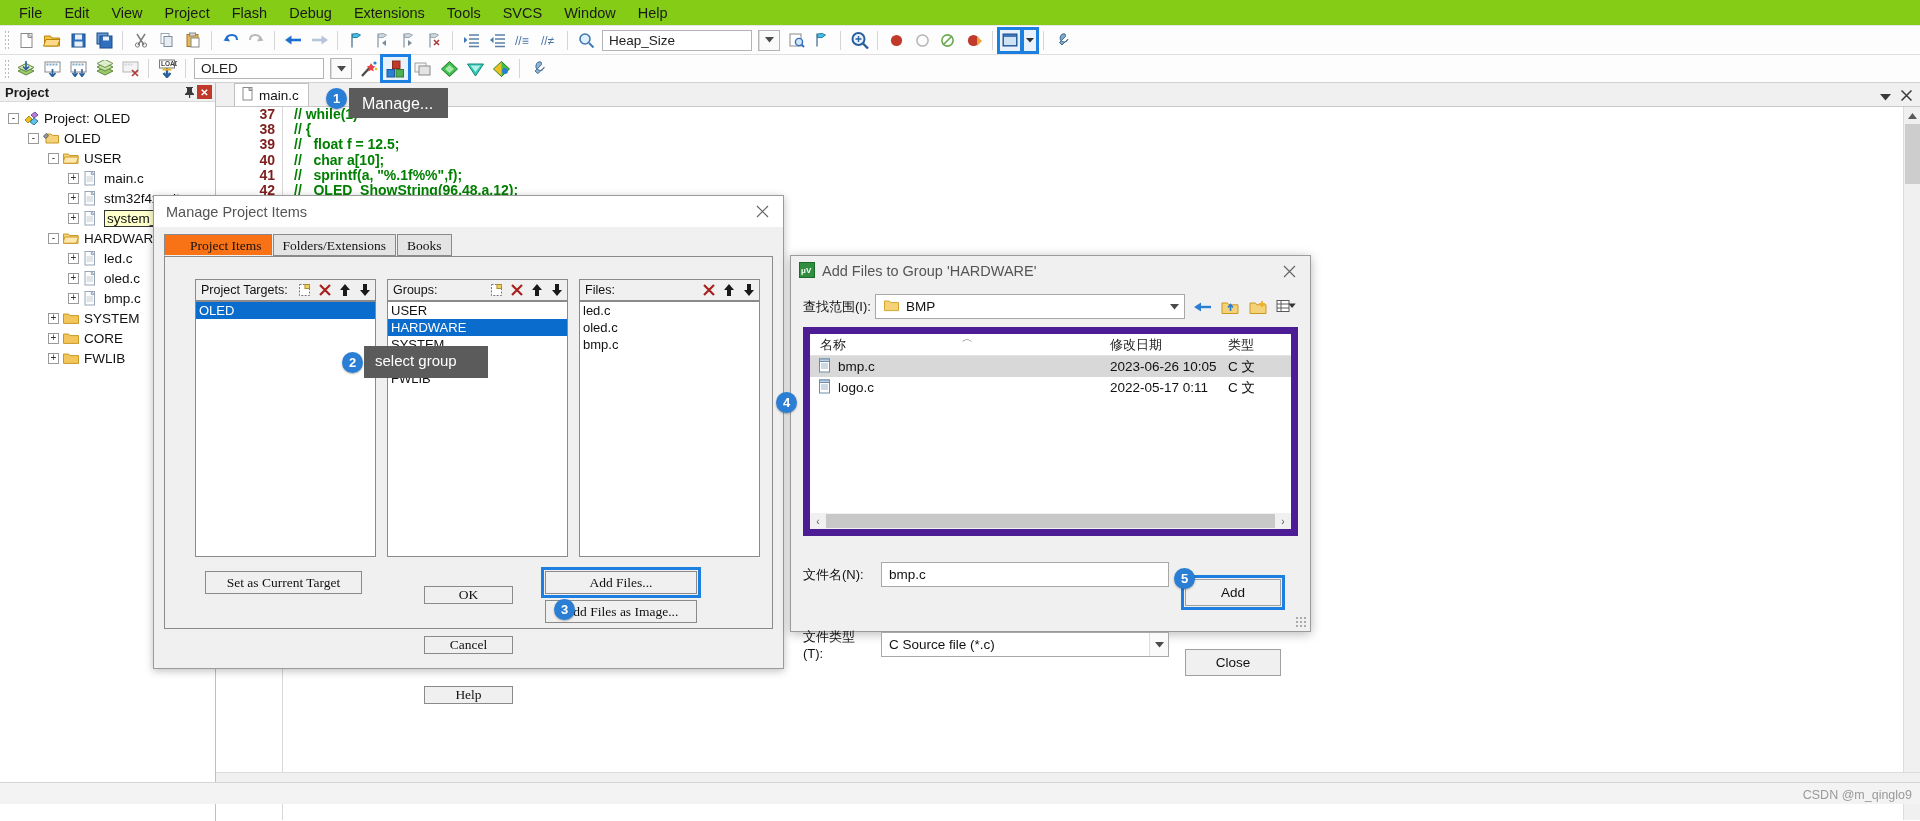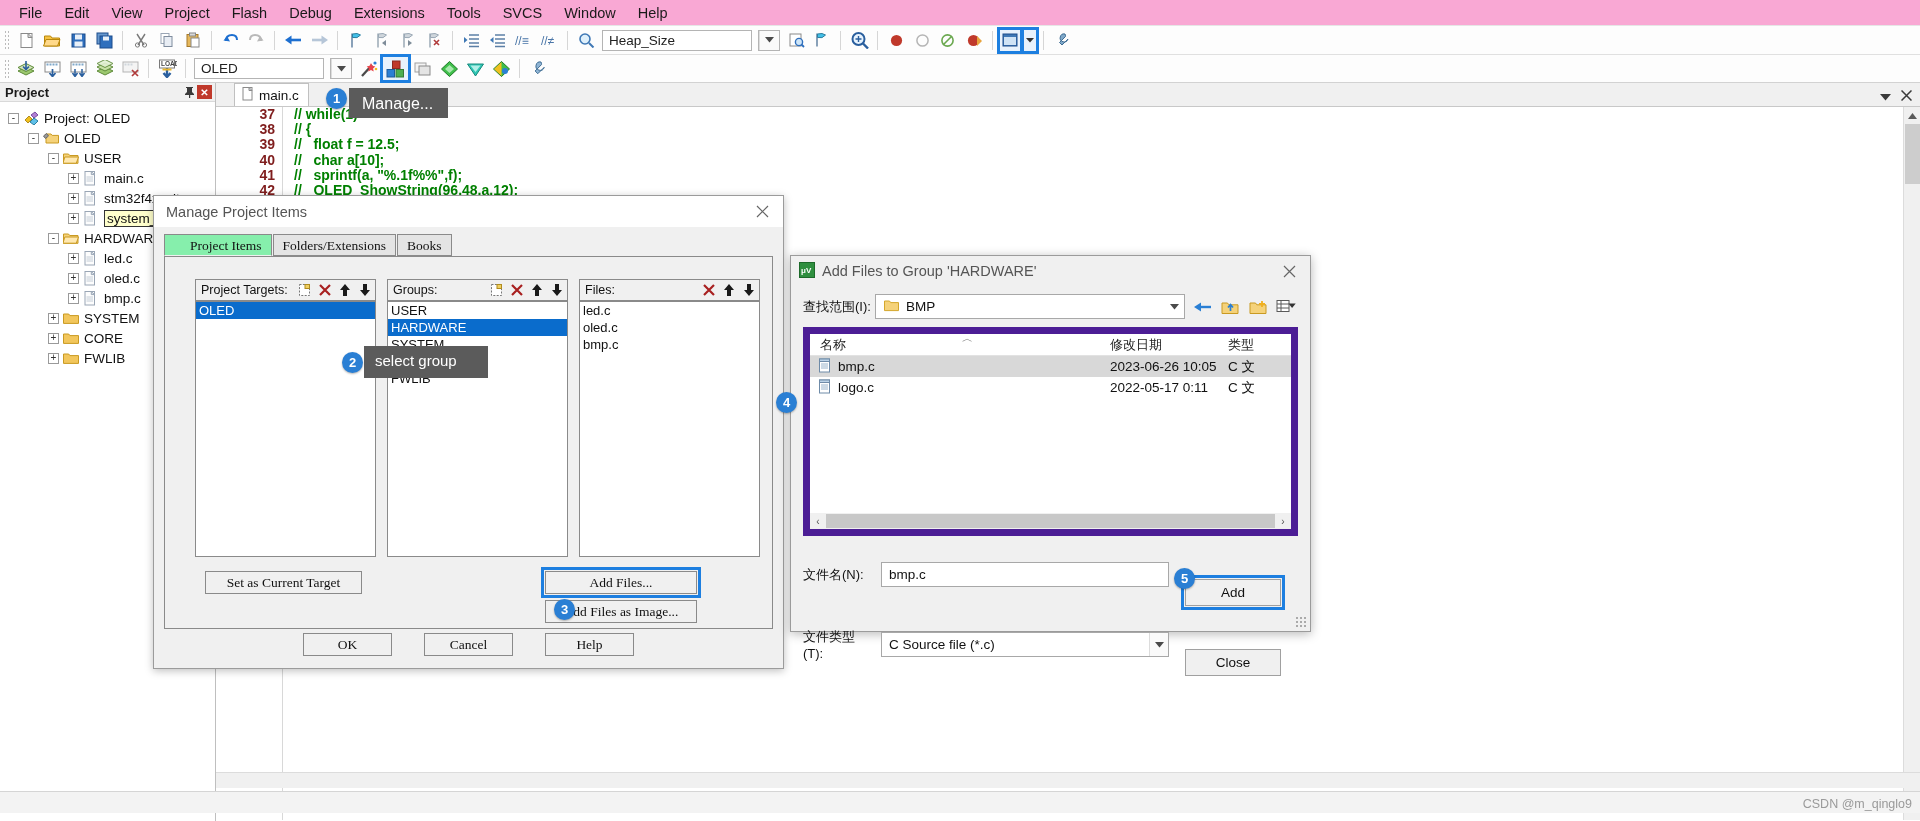--- a/index.html
+++ b/index.html
@@ -8,21 +8,21 @@
     width: 1920px; height: 821px;
     overflow: hidden;
     font-family: "Liberation Sans", sans-serif;
     background: #ffffff;
   }
   #root { position: relative; width: 1920px; height: 821px; background: #ffffff; }
 
   
   .menubar {
     position: absolute; left: 0; top: 0; width: 1920px; height: 26px;
-    background: #f9a8d4; border-bottom: 1px solid #e6e6e6;
+    background: #84cc16; border-bottom: 1px solid #e6e6e6;
     display: flex; align-items: center; padding-left: 8px;
   }
   .menu-item {
     font-size: 14.5px; color: #1a1a1a; padding: 3px 11px; cursor: default;
     white-space: nowrap;
   }
 
   
   .toolbar {
     position: absolute; left: 0; width: 1920px;
@@ -120,21 +120,21 @@
     background: #f0f0f0; border-left: 1px solid #dcdcdc;
   }
   .vscroll .arrow { height: 17px; display:flex; align-items:center; justify-content:center; background:#f0f0f0;}
   .vscroll .thumb { position:absolute; top: 17px; left:1px; width: 15px; height: 60px; background: #cdcdcd; }
 
   .hscroll-bottom {
     position: absolute; left: 216px; bottom: 33px; width: 1704px; height: 16px;
     background: #f0f0f0; border-top: 1px solid #dcdcdc;
   }
   .statusbar {
-    position: absolute; left: 0; bottom: 8px; width: 1920px; height: 22px;
+    position: absolute; left: 0; bottom: 17px; width: 1920px; height: 22px;
     background: #f3f3f3; border-top: 1px solid #d5d5d5;
     display: flex; align-items: center; justify-content: flex-end;
     font-size: 12.5px; color: #555; padding-right: 10px;
   }
   .watermark {
     position: absolute; right: 8px; bottom: 2px; font-size: 12.5px; color: #9a9a9a;
   }
 
   
   .dlg-mpi {
@@ -151,21 +151,21 @@
     width: 42px; height: 30px; display: flex; align-items: center; justify-content: center;
     font-size: 17px; color: #666;
   }
   .dlg-body { padding: 8px 10px; }
   .tabstrip { display: flex; align-items: flex-end; height: 22px; border-bottom: 1px solid #8a8a8a; }
   .ptab {
     font-family: "Liberation Serif", serif; font-size: 13.5px; color: #111;
     padding: 3px 9px 3px 9px; border: 1px solid #8a8a8a; background: #e4e4e4;
     margin-right: 1px; height: 22px;
   }
-  .ptab.active { background: #86efac; border-bottom: 1px solid #f0f0f0; font-weight: normal; padding-left: 25px; }
+  .ptab.active { background: #f97316; border-bottom: 1px solid #f0f0f0; font-weight: normal; padding-left: 25px; }
   .inner-panel {
     border: 1px solid #8a8a8a; border-top: none; background: #f0f0f0;
     height: 372px; padding: 22px 12px 10px 12px; position: relative;
   }
   .cols { display: flex; gap: 11px; padding-left: 18px; }
   .col { width: 185px; }
   .col-head {
     height: 22px; border: 1px solid #8a8a8a; background: #f0f0f0;
     display: flex; align-items: center; padding-left: 5px; font-size: 12.5px; color: #111;
   }
@@ -178,21 +178,21 @@
   .lrow { height: 17px; line-height: 17px; padding-left: 3px; white-space: nowrap; }
   .lrow.sel { background: #0a6ccc; color: #ffffff; }
   .btn {
     border: 1px solid #8a8a8a; background: #f0f0f0; font-family: "Liberation Serif", serif;
     font-size: 13.5px; color: #111; display: flex; align-items: center; justify-content: center;
     height: 23px;
   }
   .btn.outlined { outline: 3px solid #1d7fe0; outline-offset: 1px; }
   .dlg-foot {
     position: absolute; left: 0; bottom: 0; width: 100%; height: 47px;
-    display: flex; align-items: center; justify-content: center; gap: 32px;
+    display: flex; align-items: center; justify-content: center; gap: 32px; flex-direction: column;
   }
 
   
   .dlg-add {
     position: absolute; left: 790px; top: 255px; width: 521px; height: 377px;
     background: #f0f0f0; border: 1px solid #9b9b9b;
     box-shadow: 0 2px 10px rgba(0,0,0,0.28);
   }
   .add-title {
     height: 30px; background: #f0f0f0; display: flex; align-items: center;

